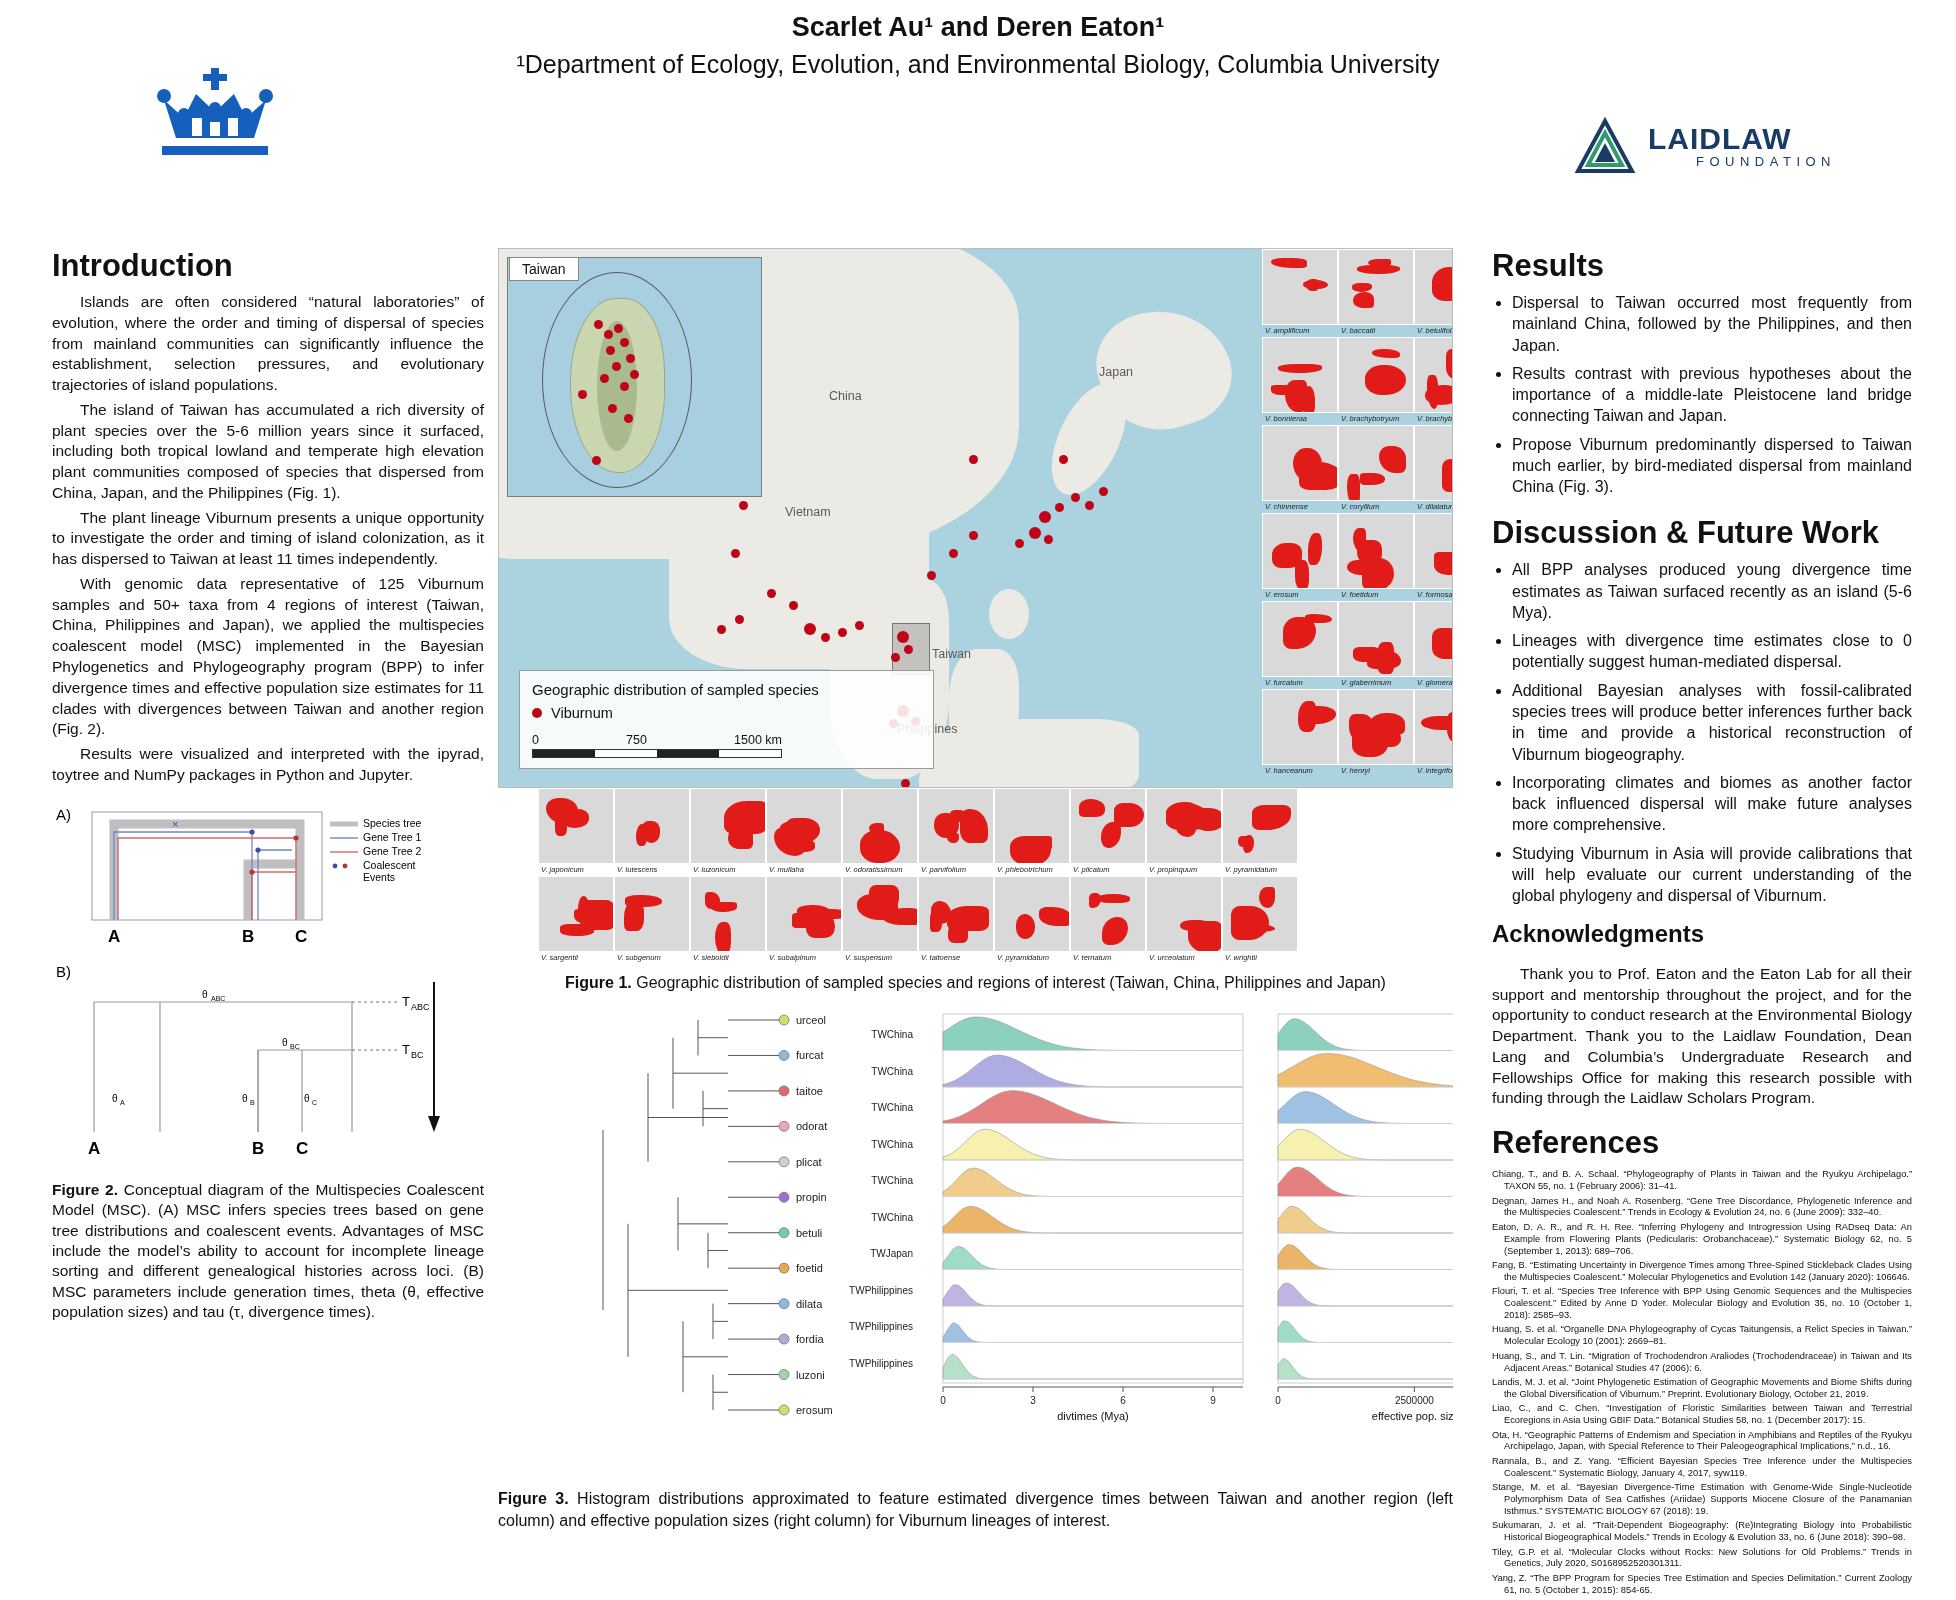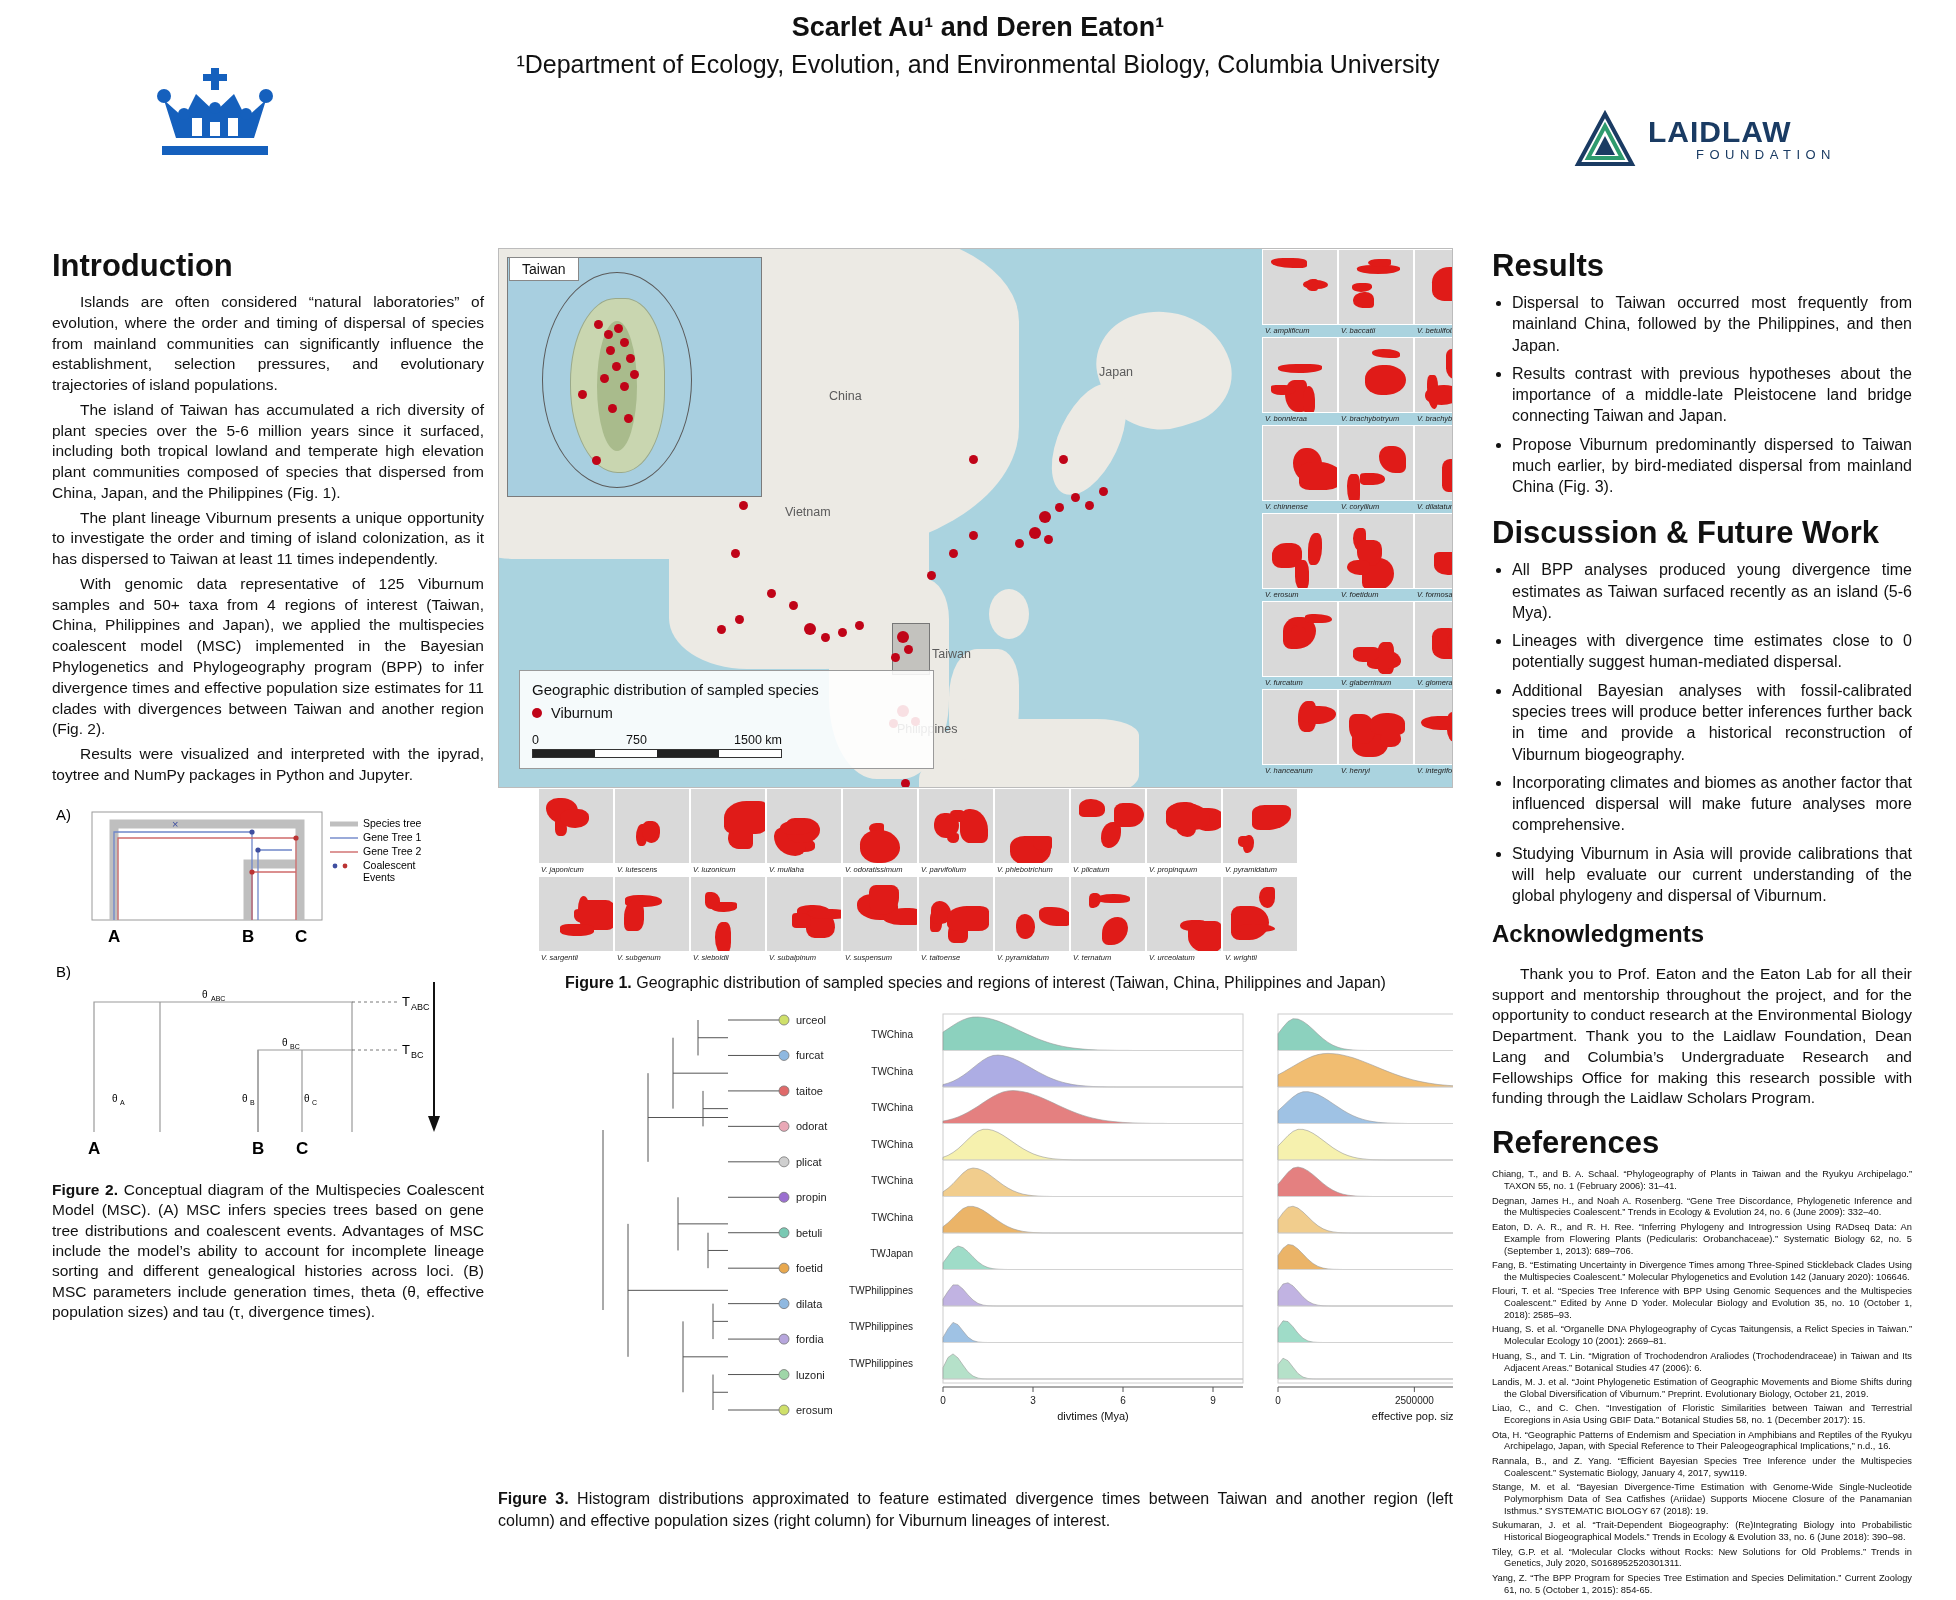--- a/index.html
+++ b/index.html
@@ -8,21 +8,21 @@
     width:1956px; height:1600px;
     background:#ffffff;
     font-family:"Liberation Sans", sans-serif;
     color:#111;
     position:relative;
     overflow:hidden;
   }
   
   .header { position:relative; height:190px; }
   .crown { position:absolute; left:150px; top:48px; width:130px; height:100px; }
-  .laidlaw { position:absolute; right:120px; top:98px; display:flex; align-items:center; gap:12px; }
+  .laidlaw { position:absolute; right:120px; top:105px; display:flex; align-items:center; gap:12px; }
   .laidlaw-mark { width:62px; height:58px; }
   .laidlaw-text { line-height:1.05; }
   .laidlaw-name { font-size:30px; font-weight:bold; letter-spacing:1px; color:#1a3b63; }
   .laidlaw-sub { font-size:13px; letter-spacing:5.5px; color:#1a3b63;margin-left:48px; }
   .title { text-align:center; font-size:40px; font-weight:bold; padding-top:48px; letter-spacing:0.2px; }
   .title i { font-style:italic; }
   .authors { text-align:center; font-size:27px; font-weight:bold; margin-top:12px; }
   .affil { text-align:center; font-size:25px; margin-top:7px; }
 
   
@@ -804,21 +804,21 @@
         <li>Dispersal to Taiwan occurred most frequently from mainland China, followed by the Philippines, and then Japan.</li>
         <li>Results contrast with previous hypotheses about the importance of a middle-late Pleistocene land bridge connecting Taiwan and Japan.</li>
         <li>Propose Viburnum predominantly dispersed to Taiwan much earlier, by bird-mediated dispersal from mainland China (Fig. 3).</li>
       </ul>
 
     <h2 class="sec" style="margin-top:18px">Discussion &amp; Future Work</h2>
     <ul class="bul">
         <li>All BPP analyses produced young divergence time estimates as Taiwan surfaced recently as an island (5-6 Mya).</li>
         <li>Lineages with divergence time estimates close to 0 potentially suggest human-mediated dispersal.</li>
         <li>Additional Bayesian analyses with fossil-calibrated species trees will produce better inferences further back in time and provide a historical reconstruction of Viburnum biogeography.</li>
-        <li>Incorporating climates and biomes as another factor that influenced dispersal will make future analyses more comprehensive.</li>
+        <li>Incorporating climates and biomes as another factor back influenced dispersal will make future analyses more comprehensive.</li>
         <li>Studying Viburnum in Asia will provide calibrations that will help evaluate our current understanding of the global phylogeny and dispersal of Viburnum.</li>
       </ul>
 
     <h3 class="sec">Acknowledgments</h3>
     <p class="ack">Thank you to Prof. Eaton and the Eaton Lab for all their support and mentorship throughout the project, and for the opportunity to conduct research at the Environmental Biology Department. Thank you to the Laidlaw Foundation, Dean Lang and Columbia’s Undergraduate Research and Fellowships Office for making this research possible with funding through the Laidlaw Scholars Program.</p>
 
     <h2 class="sec" style="margin-top:16px">References</h2>
     <div class="refs">
         <div>Chiang, T., and B. A. Schaal. “Phylogeography of Plants in Taiwan and the Ryukyu Archipelago.” TAXON 55, no. 1 (February 2006): 31–41.</div>
         <div>Degnan, James H., and Noah A. Rosenberg. “Gene Tree Discordance, Phylogenetic Inference and the Multispecies Coalescent.” Trends in Ecology &amp; Evolution 24, no. 6 (June 2009): 332–40.</div>

